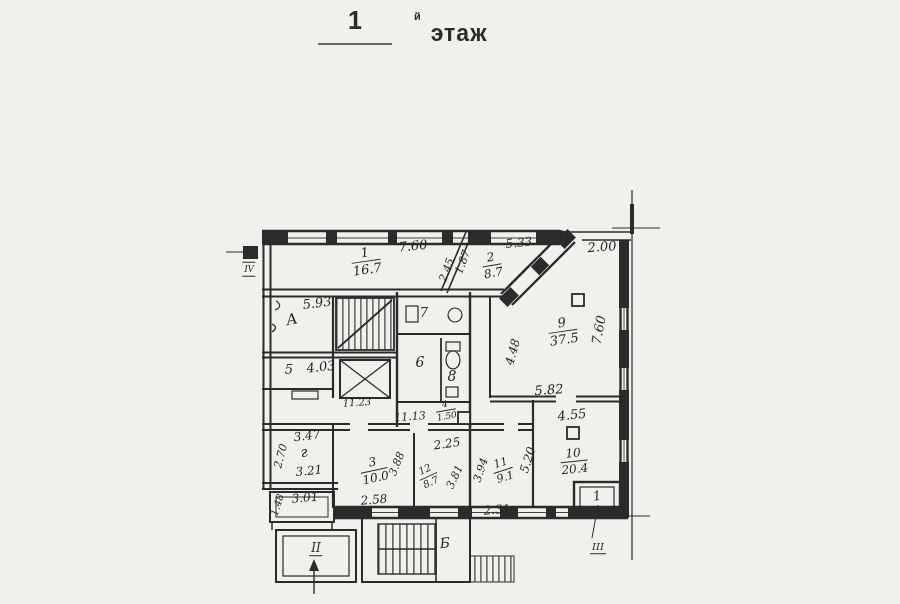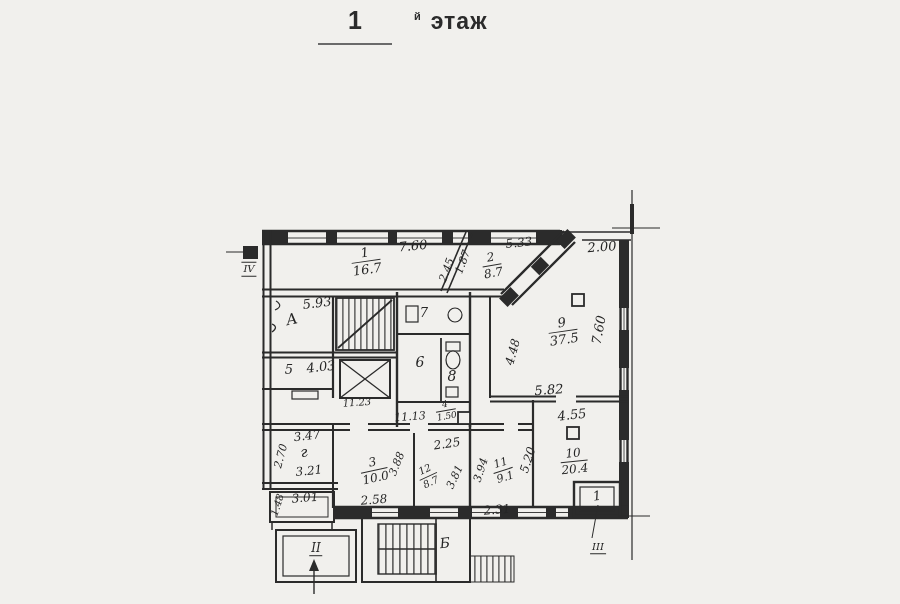--- a/index.html
+++ b/index.html
@@ -10,21 +10,21 @@
   .lbl{position:absolute;white-space:nowrap;font-style:italic;color:#262626;line-height:1.05;
        transform-origin:center center}
   .fr-top{display:block;border-bottom:1.3px solid #2a2a2a;padding:0 3px 1px;text-align:center}
   .fr-bot{display:block;padding-top:1px;text-align:center}
   .roman-both{border-top:1.2px solid #2a2a2a;border-bottom:1.2px solid #2a2a2a;padding:1px 2px}
   .roman-under{border-bottom:1.2px solid #2a2a2a;padding:0 2px}
   .title{position:absolute;left:318px;top:6px;display:flex;align-items:flex-start;
          font-family:"Liberation Sans",sans-serif;font-weight:bold;color:#2b2b2b}
   .t-num{font-size:25px;padding:0 30px 8px 30px;border-bottom:2.4px solid #6a6a6a}
   .t-suf{font-size:11px;margin:4px 10px 0 22px}
-  .t-word{font-size:23px;letter-spacing:1px;margin-top:2px}
+  .t-word{font-size:23px;letter-spacing:1px;margin-top:14px}
 </style>
 </head>
 <body>
 
 <div class="page">
 
   <div class="title">
     <span class="t-num">1</span>
     <span class="t-suf">й</span>
     <span class="t-word">этаж</span>
@@ -256,19 +256,19 @@
         <span class="fr-bot">10.0</span>
       </span>
       <span class="lbl" style="left: 397px; top: 464px; font-size: 11px; transform: translate(-50%, -50%) rotate(-68deg);">3.88</span>
       <span class="lbl" style="left: 374px; top: 500px; font-size: 12px; transform: translate(-50%, -50%) rotate(-5deg);">2.58</span>
       <span class="lbl" style="left: 307px; top: 436px; font-size: 12px; transform: translate(-50%, -50%) rotate(-7deg);">3.47</span>
       <span class="lbl" style="left: 304px; top: 452px; font-size: 14px; transform: translate(-50%, -50%) rotate(-10deg);">г</span>
       <span class="lbl" style="left: 281px; top: 456px; font-size: 11px; transform: translate(-50%, -50%) rotate(-75deg);">2.70</span>
       <span class="lbl" style="left: 309px; top: 471px; font-size: 12px; transform: translate(-50%, -50%) rotate(-6deg);">3.21</span>
       <span class="lbl" style="left: 305px; top: 498px; font-size: 12px; transform: translate(-50%, -50%) rotate(-4deg);">3.01</span>
       <span class="lbl" style="left: 278px; top: 505px; font-size: 10px; transform: translate(-50%, -50%) rotate(-73deg);">1.48</span>
-      <span class="lbl roman-both" style="left: 249px; top: 269px; font-size: 10px; transform: translate(-50%, -50%) rotate(0deg);">IV</span>
+      <span class="lbl roman-both" style="left: 249px; top: 269px; font-size: 10px; transform: translate(-50%, -50%) rotate(0deg); font-family: Liberation Serif, serif;">IV</span>
       <span class="lbl roman-under" style="left: 316px; top: 549px; font-size: 12px; transform: translate(-50%, -50%) rotate(0deg); font-style: italic;">II</span>
       <span class="lbl roman-under" style="left: 598px; top: 548px; font-size: 10px; transform: translate(-50%, -50%) rotate(0deg);">III</span>
       <span class="lbl" style="left: 445px; top: 543px; font-size: 14px; transform: translate(-50%, -50%) rotate(-6deg);">Б</span>
       <span class="lbl" style="left: 597px; top: 496px; font-size: 13px; transform: translate(-50%, -50%) rotate(-8deg);">1</span>
     </div>
 </div>
 
 </body></html>

